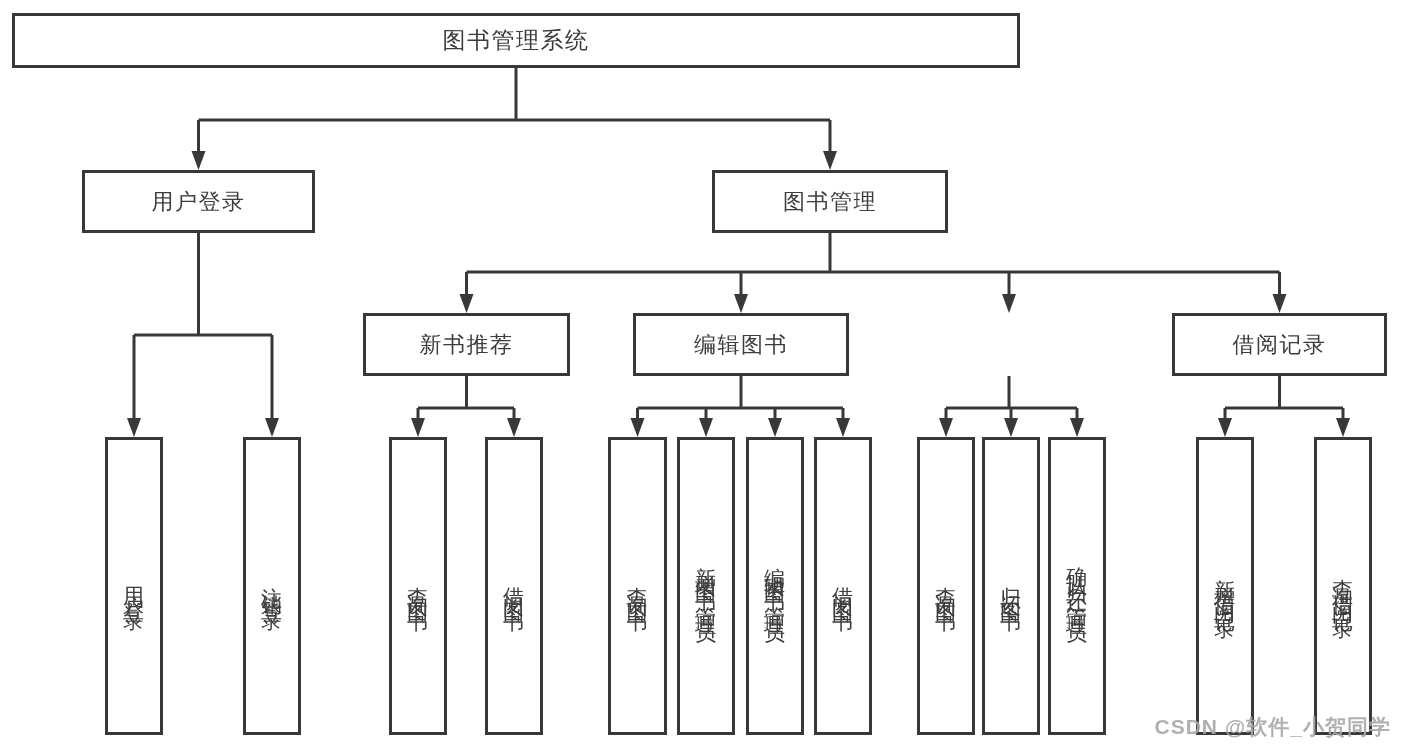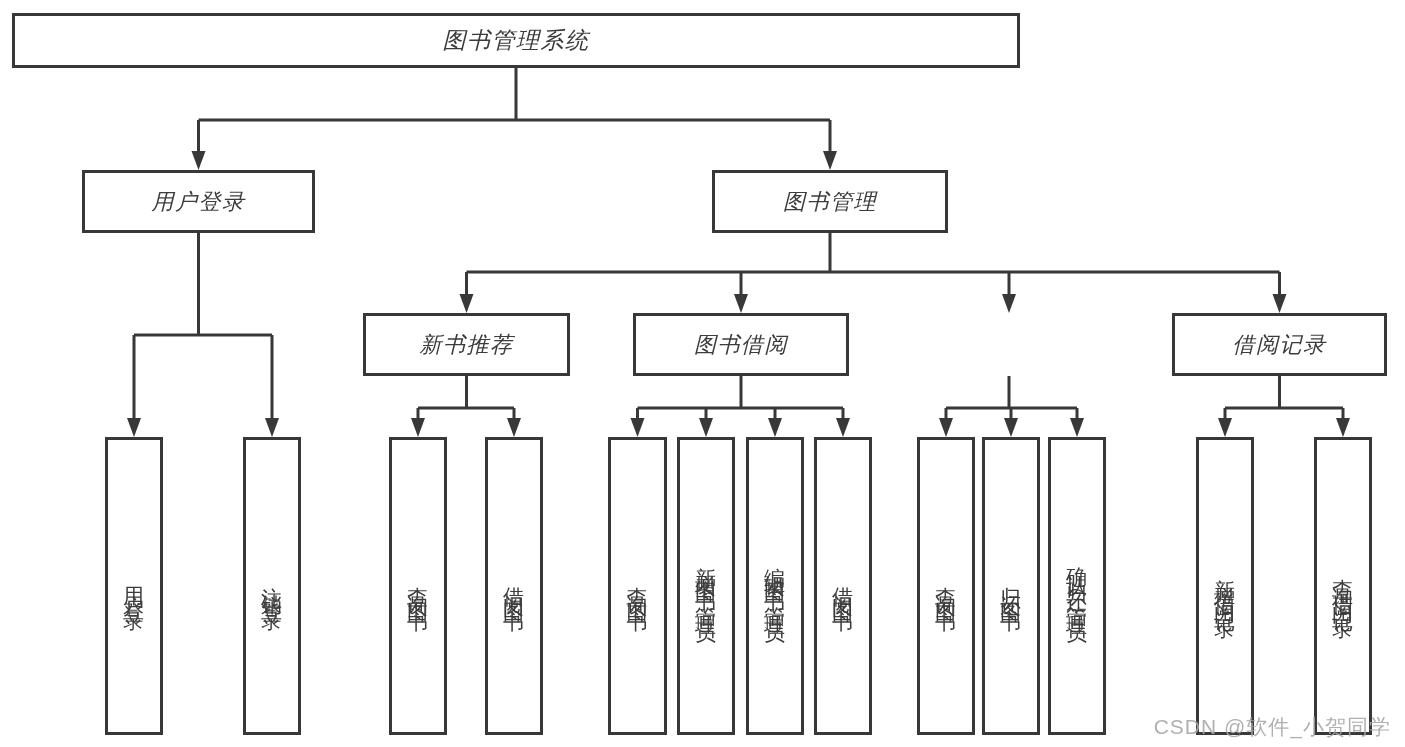--- a/index.html
+++ b/index.html
@@ -16,21 +16,20 @@
     box-sizing:border-box;
     border:3px solid #383838;
     background:#ffffff;
     display:flex;align-items:center;justify-content:center;
     color:#3c3c3c;
     font-size:22px;
     letter-spacing:1.5px;
     z-index:2;
     height:63px;
     top:313px;
-    font-style:italic;
   }
   .node.root{left:12px;top:13px;width:1008px;height:55px;font-size:23px;}
   .node.lvl2{top:170px;}
   .leaf{
     position:absolute;
     box-sizing:border-box;
     border:3px solid #383838;
     background:#ffffff;
     top:437px;height:298px;width:58px;
     display:flex;align-items:center;justify-content:center;
@@ -46,20 +45,21 @@
     white-space:nowrap;
   }
   .watermark{
     position:absolute;
     right:14px;bottom:6px;
     color:#a8a8a8;
     font-size:21px;
     letter-spacing:1px;
     z-index:5;
     opacity:0.9;
+    font-weight:bold;
   }
 </style>
 </head>
 <body>
 
 <div class="canvas">
 
   <svg class="connectors" width="1405" height="747" viewBox="0 0 1405 747" xmlns="http://www.w3.org/2000/svg">
     <g stroke="#383838" stroke-width="3" fill="none">
 
@@ -108,21 +108,21 @@
     <span>用户登录</span>
   </div>
   <div class="node" style="left:363px;width:207px;">
     <span>新书推荐</span>
   </div>
 
   <div class="node lvl2" style="left:712px;width:236px;">
     <span>图书管理</span>
   </div>
   <div class="node" style="left:633px;width:216px;">
-    <span>图书借阅</span>
+    <span>编辑图书</span>
   </div>
   <div class="node" style="left:1172px;width:215px;">
     <span>借阅记录</span>
   </div>
 
   <div class="leaf" style="left:105px;">
     <span>用户登录</span>
   </div>
   <div class="leaf" style="left:243px;">
     <span>注销登录</span>

